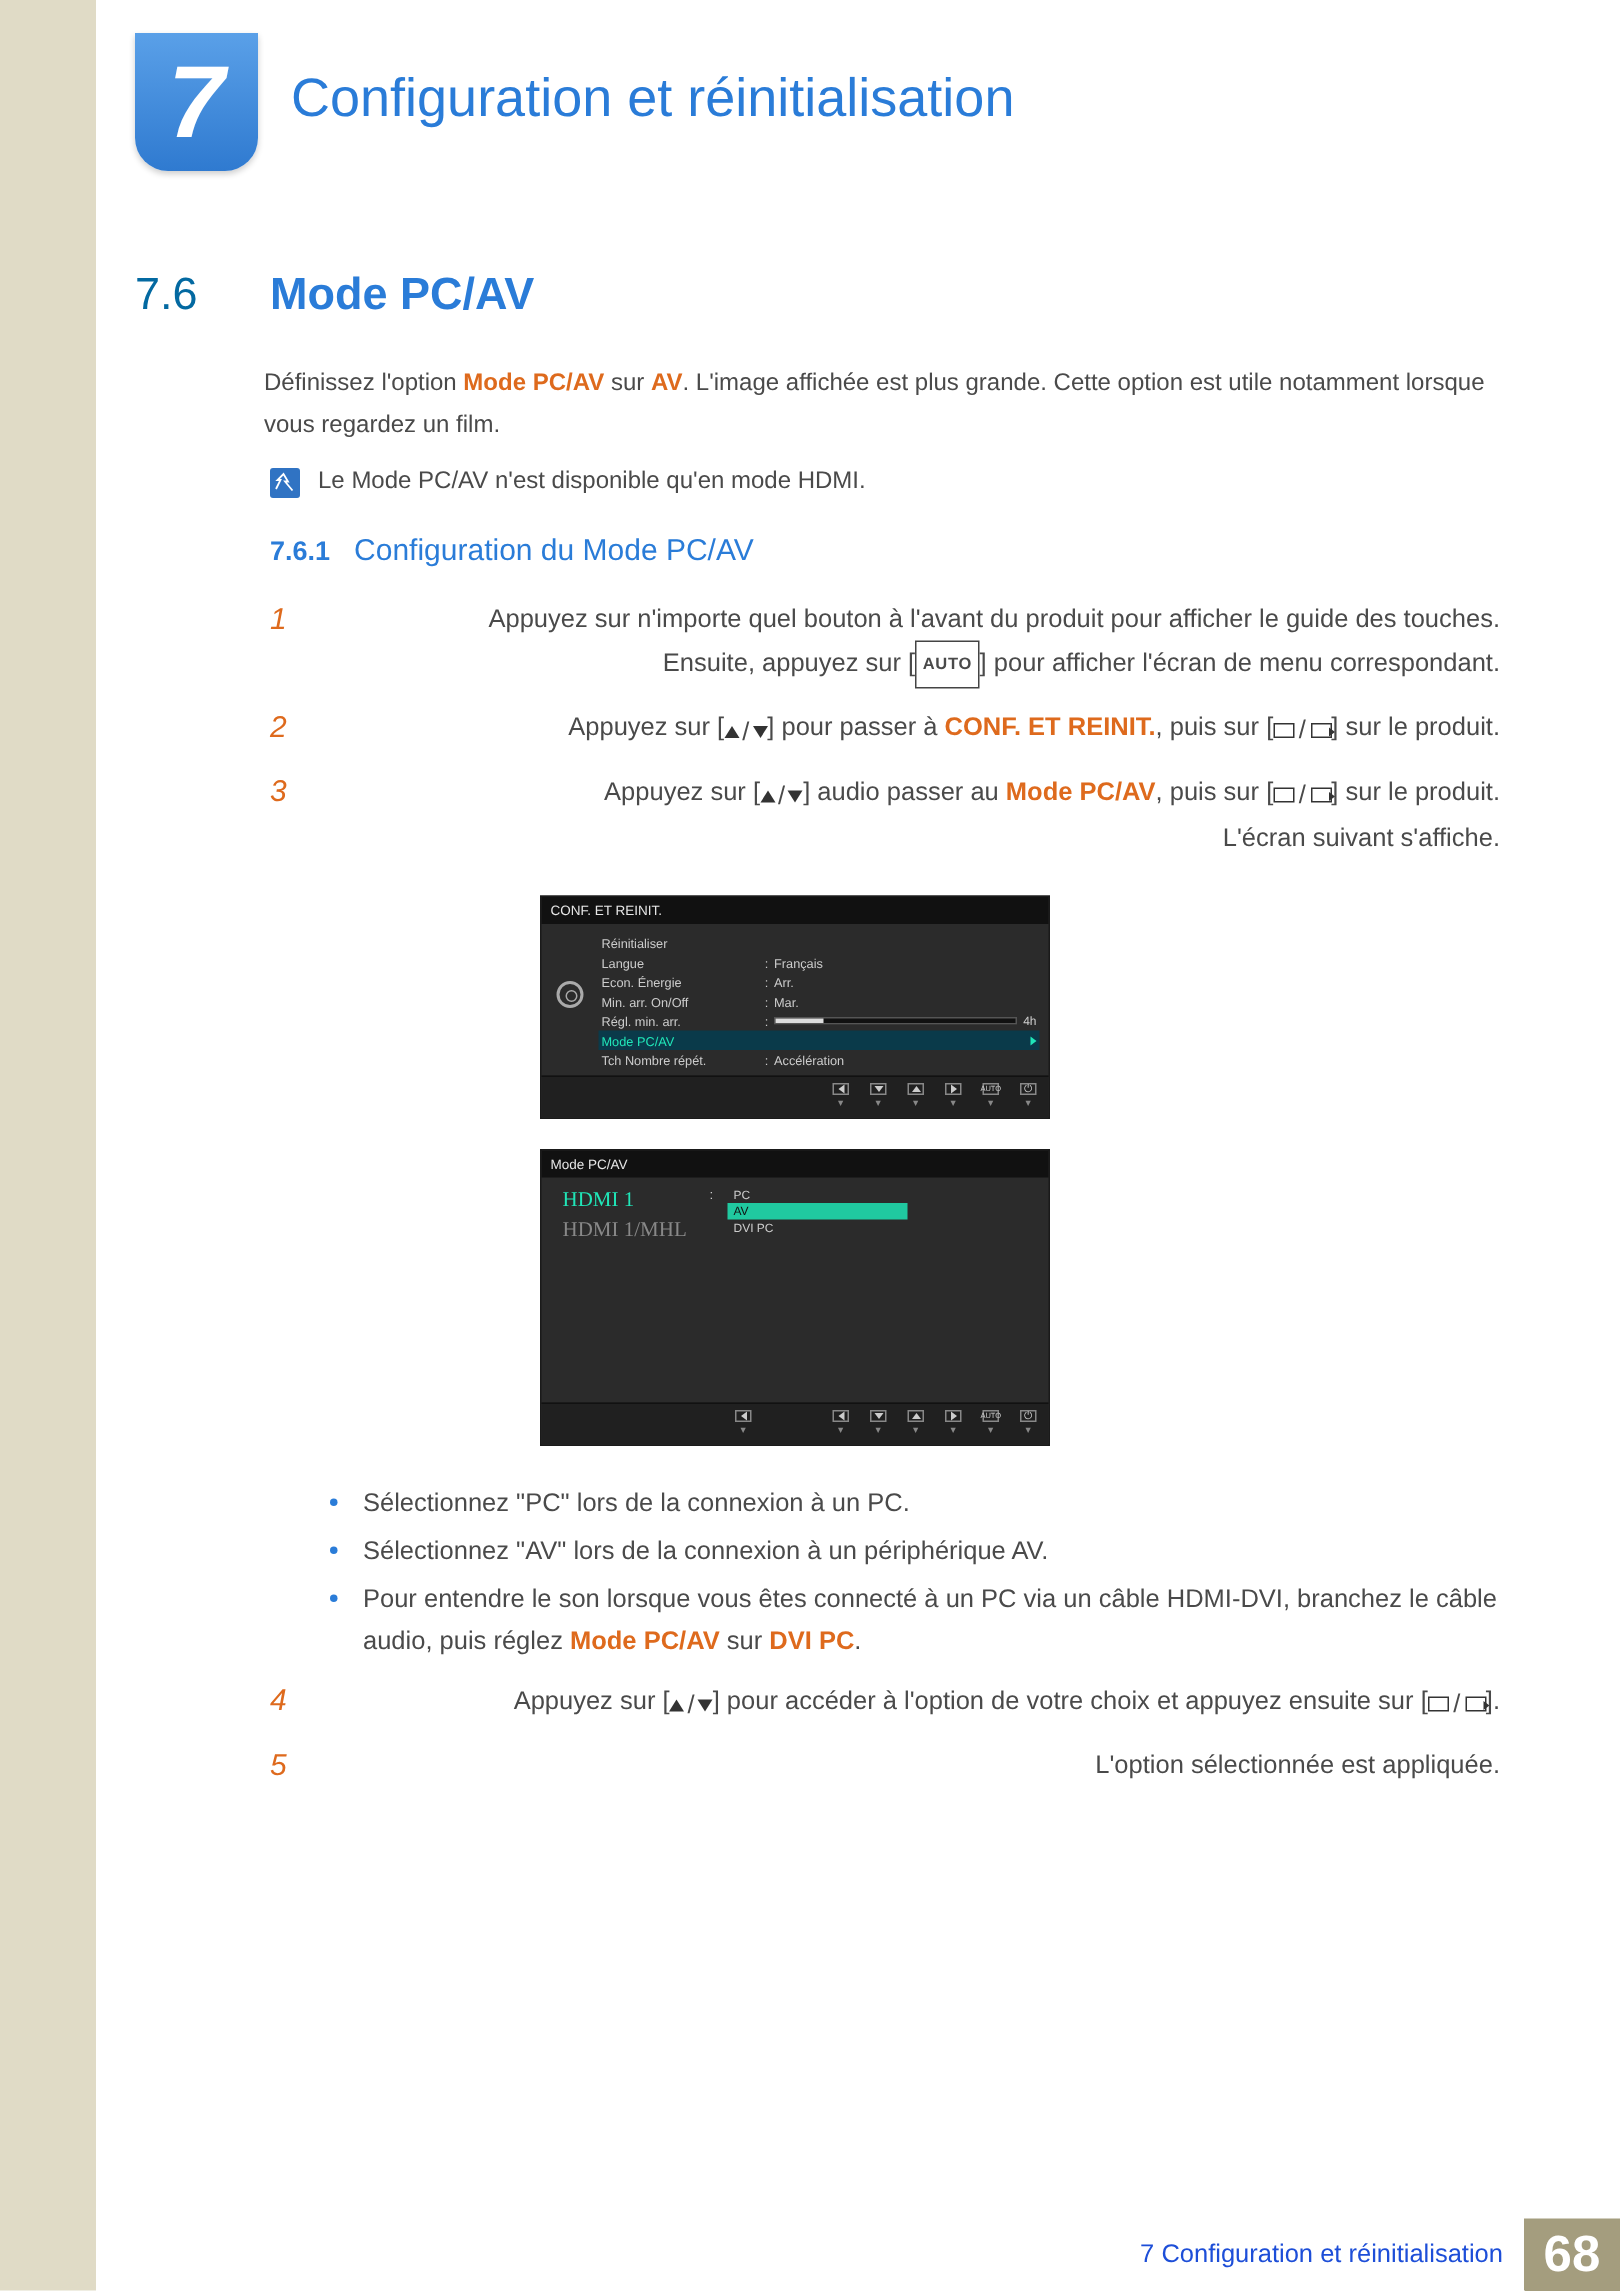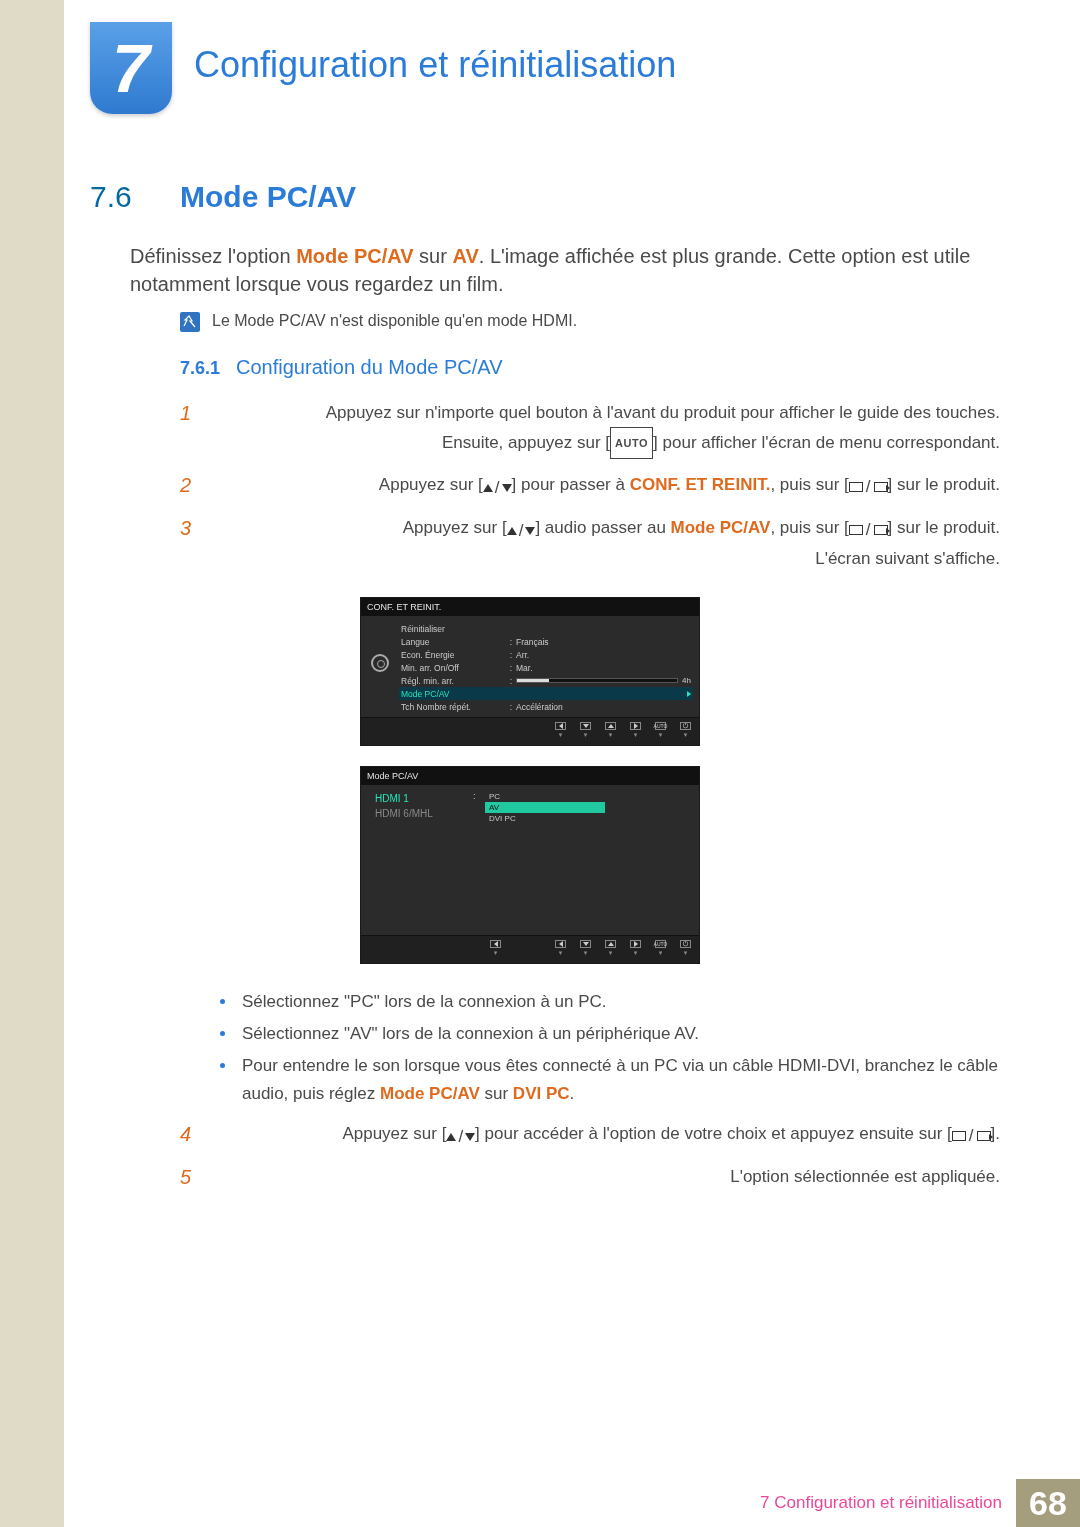--- a/index.html
+++ b/index.html
@@ -43,22 +43,22 @@
   .content {
     position: absolute;
     left: 90px;
     top: 180px;
     width: 910px;
   }
   .sec-row { display: flex; gap: 26px; align-items: baseline; margin-bottom: 28px; }
   .sec-num { font-size: 30px; color: #0369a1; font-weight: 500; width: 64px; }
   .sec-title { font-size: 30px; color: #2a7cd8; font-weight: bold; }
   .para {
-    margin-left: 40px;
-    font-size: 20px;
+    margin-left: 86px;
+    font-size: 16px;
     line-height: 28px;
     color: #4a4a4a;
     margin-bottom: 14px;
   }
   .para .orange { color: #de6a1d; font-weight: bold; }
   .note-row {
     margin-left: 90px;
     display: flex;
     gap: 12px;
     font-size: 16px;
@@ -184,21 +184,21 @@
   .osd-nav .nb .bx {
     width:11px; height:8px; border:1px solid #888; display:flex; align-items:center; justify-content:center;
   }
   .osd-nav .nb .bx.tri-l::before { content:""; border-top:3px solid transparent;border-bottom:3px solid transparent;border-right:4px solid #ccc;}
   .osd-nav .nb .bx.tri-r::before { content:""; border-top:3px solid transparent;border-bottom:3px solid transparent;border-left:4px solid #ccc;}
   .osd-nav .nb .bx.tri-d::before { content:""; border-left:3px solid transparent;border-right:3px solid transparent;border-top:4px solid #ccc;}
   .osd-nav .nb .bx.tri-u::before { content:""; border-left:3px solid transparent;border-right:3px solid transparent;border-bottom:4px solid #ccc;}
   .osd-nav .nb .bx.pw::before { content:"⏻"; color:#ccc; font-size:7px;}
   .osd-nav .nb .ca { font-size:7px; color:#888;}
   .osd.tall .osd-body { min-height:150px; }
-  .osd .left-list { font-size:10px; padding-left:4px;}
+  .osd .left-list { font-size:14px; padding-left:4px;font-family:Liberation Serif, serif;}
   .osd .left-item { padding:2px 4px; color:#888;}
   .osd .left-item.active { color:#20e6b8;}
   .osd .right-col { flex:1; }
   .osd .opt { padding:1px 4px; font-size:8px; color:#ccc; width:120px;}
   .osd .opt.sel { background:#20c9a0; color:#111;}
 
   ul.bullets {
     list-style:none;
     margin-left:130px;
     margin-top:6px;
@@ -213,21 +213,21 @@
     content:""; position:absolute; left:0; top:11px;
     width:5px; height:5px; background:#2a7cd8; border-radius:50%;
   }
   ul.bullets .orange { color:#de6a1d; font-weight:bold;}
 
   .footer {
     position:absolute;
     left:0; bottom:0; width:100%; height:48px;
     display:flex; justify-content:flex-end; align-items:center;
   }
-  .footer-text { font-size:17px; color:#ec4899; margin-right:14px;}
+  .footer-text { font-size:17px; color:#1d4ed8; margin-right:14px;}
   .footer-page {
     width:64px; height:48px; background:#a49d7e;
     color:#fff; font-size:34px; font-weight:bold;
     display:flex; align-items:center; justify-content:center;
   }
 </style>
 </head>
 <body>
 
 <div class="sidebar"></div>
@@ -359,21 +359,21 @@
             <span class="ca">▾</span>
           </div>
       </div>
     </div>
 
     <div class="osd tall">
       <div class="osd-title">Mode PC/AV</div>
       <div class="osd-body">
         <div class="left-list" id="osd2left" style="flex:0 0 100px;">
             <div class="left-item active">HDMI 1</div>
-            <div class="left-item">HDMI 6/MHL</div>
+            <div class="left-item">HDMI 1/MHL</div>
           </div>
         <div style="flex:0 0 6px;color:#ccc;">:</div>
         <div class="right-col" id="osd2right">
             <div class="opt">PC</div>
             <div class="opt sel">AV</div>
             <div class="opt">DVI PC</div>
           </div>
       </div>
       <div class="osd-nav">
         <div class="nb">

